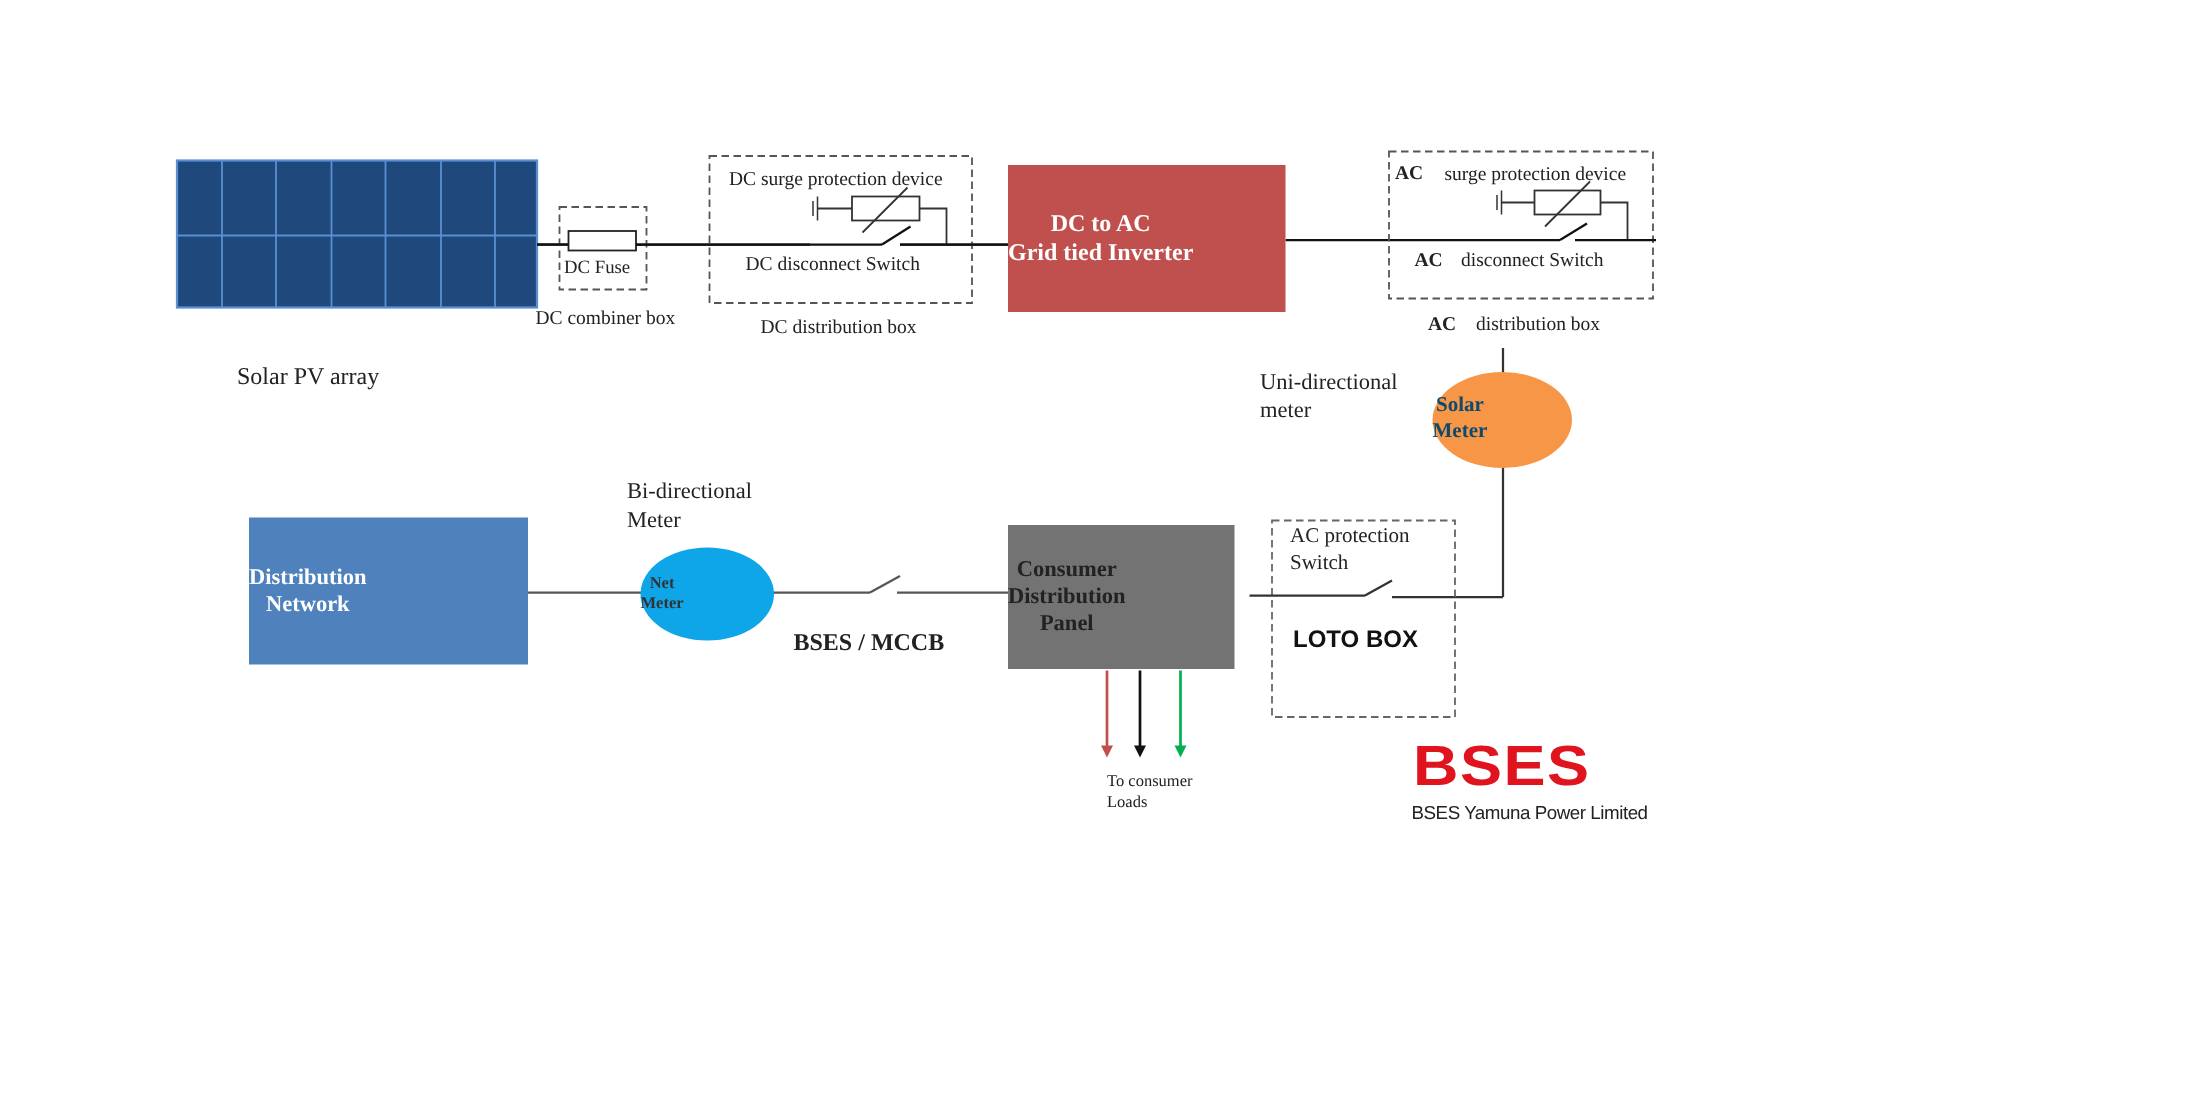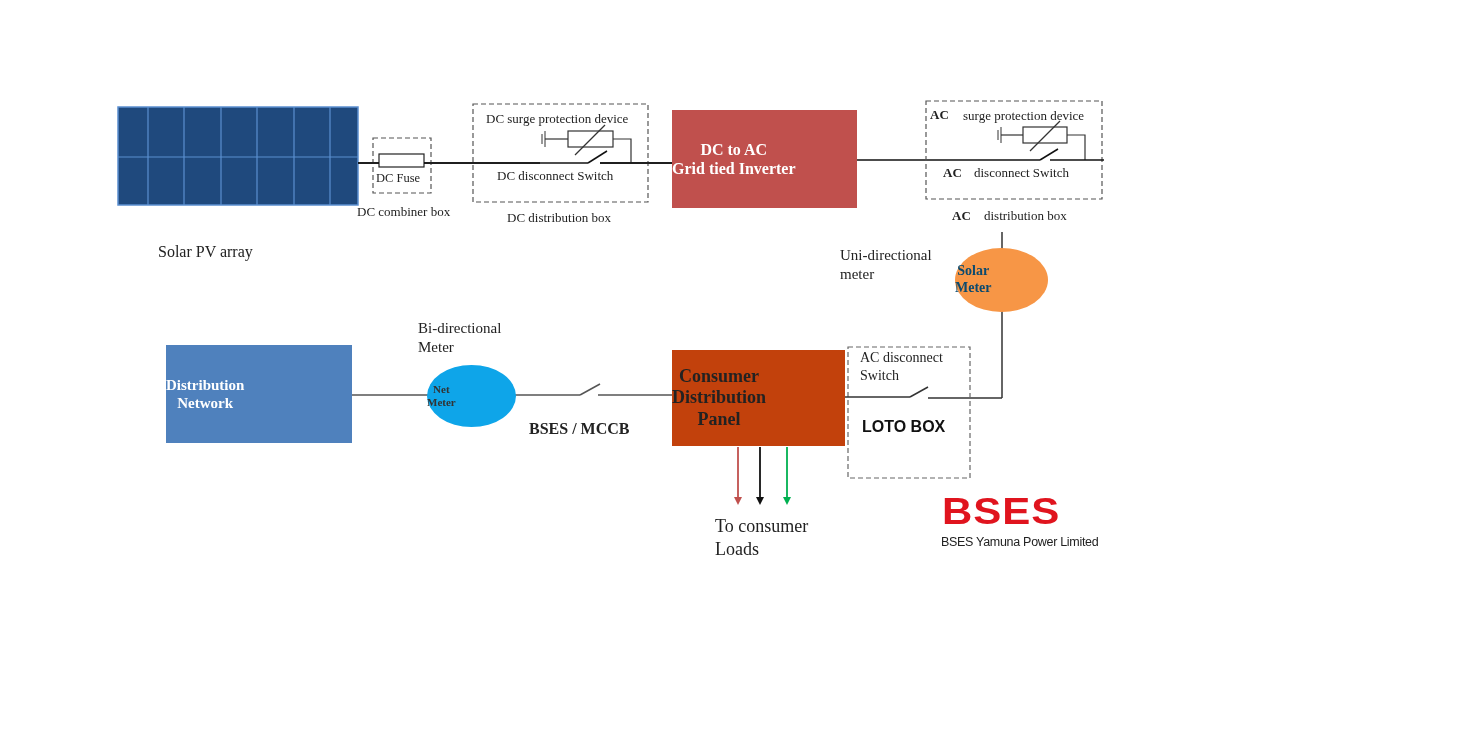--- a/index.html
+++ b/index.html
@@ -142,21 +142,21 @@
     <div>meter</div>
   </div>
   <div class="box ellipse" style="left:955px;top:248px;width:93px;height:64px;background:#f79646;color:#0c4a6e;font-size:14px;">
     <div>
       <div>Solar</div>
       <div>Meter</div>
     </div>
   </div>
 
   <div class="lbl" style="left:860px;top:349px;font-size:14px;width:102px;">
-    <div>AC disconnect</div>
+    <div>AC protection</div>
     <div>Switch</div>
   </div>
   <div class="lbl sans" style="left:862px;top:417px;font-size:16px;font-family:'Liberation Sans',sans-serif;font-weight:bold;color:#111;">LOTO BOX</div>
 
   <div class="box" style="left:166px;top:345px;width:186px;height:98px;background:#4f81bd;color:#fff;font-size:15px;">
     <div>
       <div>Distribution</div>
       <div>Network</div>
     </div>
   </div>
@@ -167,28 +167,28 @@
   </div>
   <div class="box ellipse" style="left:427px;top:365px;width:89px;height:62px;background:#0ea5e9;color:#333;font-size:11px;">
     <div>
       <div>Net</div>
       <div>Meter</div>
     </div>
   </div>
 
   <div class="lbl" style="left:529px;top:419px;font-size:16px;font-weight:bold;">BSES / MCCB</div>
 
-  <div class="box" style="left:672px;top:350px;width:173px;height:96px;background:#c2410c;color:#222;font-size:18px;">
+  <div class="box" style="left:672px;top:350px;width:151px;height:96px;background:#737373;color:#222;font-size:15px;">
     <div>
       <div>Consumer</div>
       <div>Distribution</div>
       <div>Panel</div>
     </div>
   </div>
 
-  <div class="lbl" style="left:715px;top:515px;font-size:18px;width:110px;">
+  <div class="lbl" style="left:738px;top:515px;font-size:11px;width:110px;">
     <div>To consumer</div>
     <div>Loads</div>
   </div>
 
   <div class="bses-logo">BSES</div>
   <div class="bses-sub">BSES Yamuna Power Limited</div>
 </div>
 
 </body></html>

